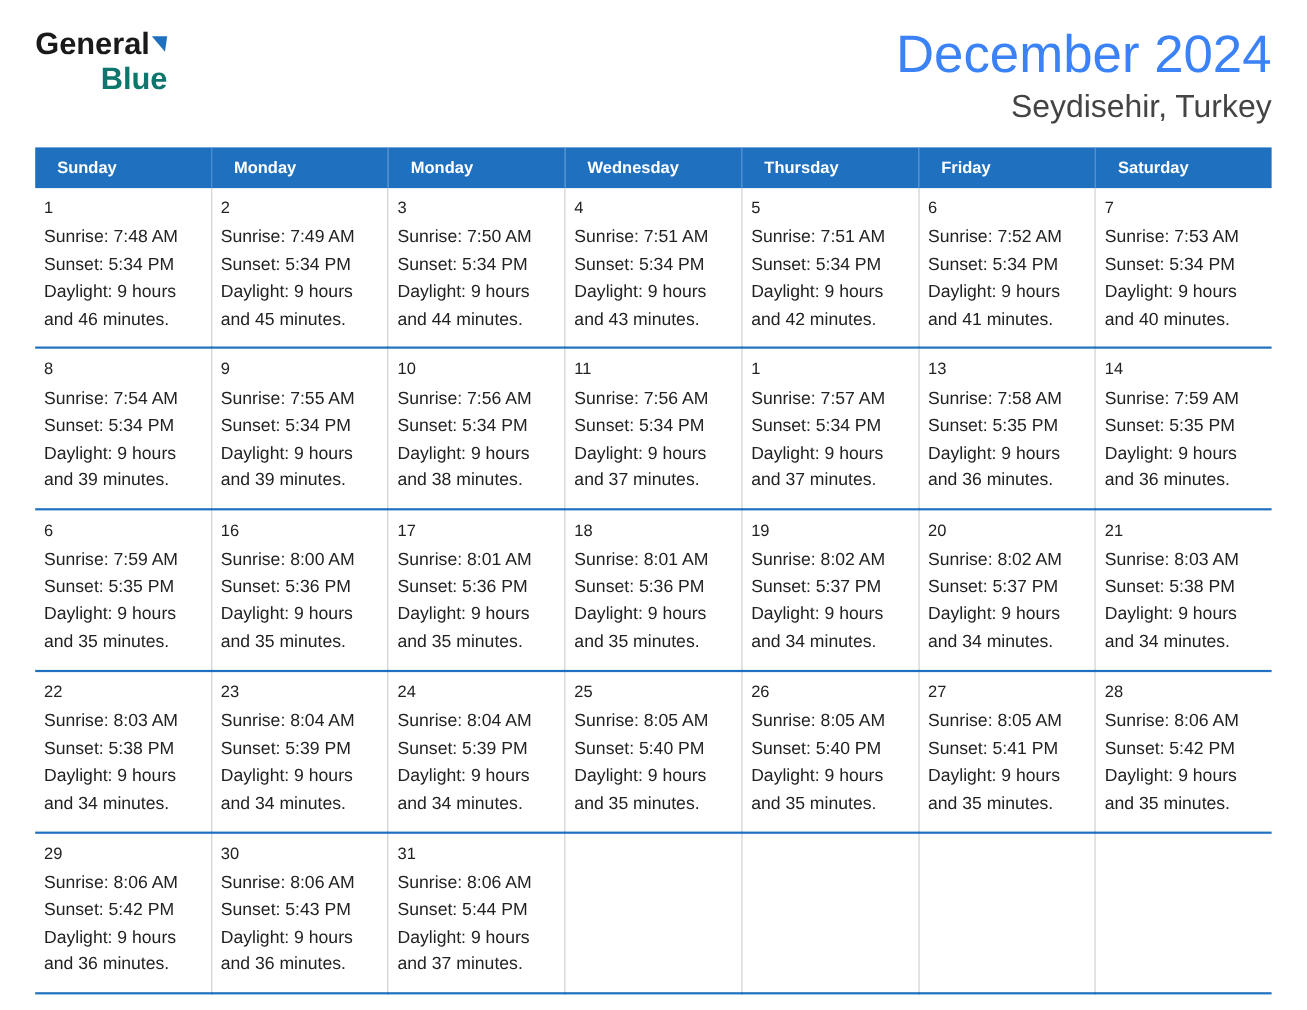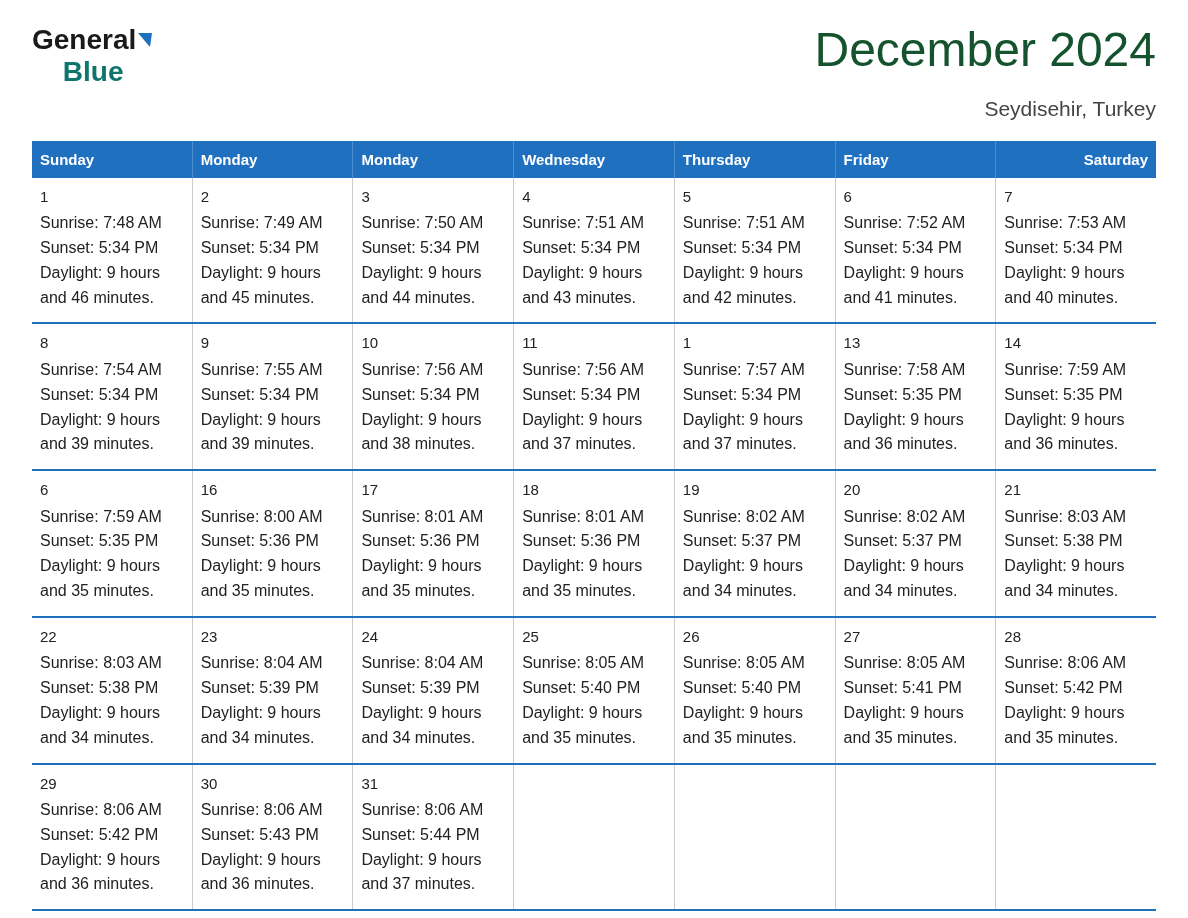--- a/index.html
+++ b/index.html
@@ -11,53 +11,53 @@
     }
     .header {
       display: flex;
       justify-content: space-between;
       align-items: flex-start;
       margin-bottom: 20px;
     }
     .logo {
       display: flex;
       flex-direction: column;
-      align-items: center;
+      align-items: flex-end;
     }
     .title-block {
       text-align: right;
     }
     .title-block h1 {
       font-size: 48px;
       font-weight: 300;
-      color: #14532d;
+      color: #3b82f6;
       line-height: 1.1;
     }
     .title-block h2 {
-      font-size: 21px;
+      font-size: 29px;
       font-weight: 400;
       color: #444;
-      margin-top: 20px;
+      margin-top: 4px;
     }
     table {
       width: 100%;
       border-collapse: collapse;
     }
     thead tr {
       background-color: #2070c0;
       color: #ffffff;
     }
     thead th {
-      padding: 10px 8px;
+      padding: 10px 20px;
       font-size: 15px;
       font-weight: 600;
       text-align: left;
       border-right: 1px solid #4a90d0;
     }
-    thead th:last-child { border-right: none; text-align: right; }
+    thead th:last-child { border-right: none; }
     tbody tr {
       border-bottom: 2px solid #2070c0;
     }
     tbody td {
       padding: 8px 8px 12px 8px;
       vertical-align: top;
       font-size: 13px;
       border-right: 1px solid #cccccc;
       min-height: 90px;
       line-height: 1.5;

